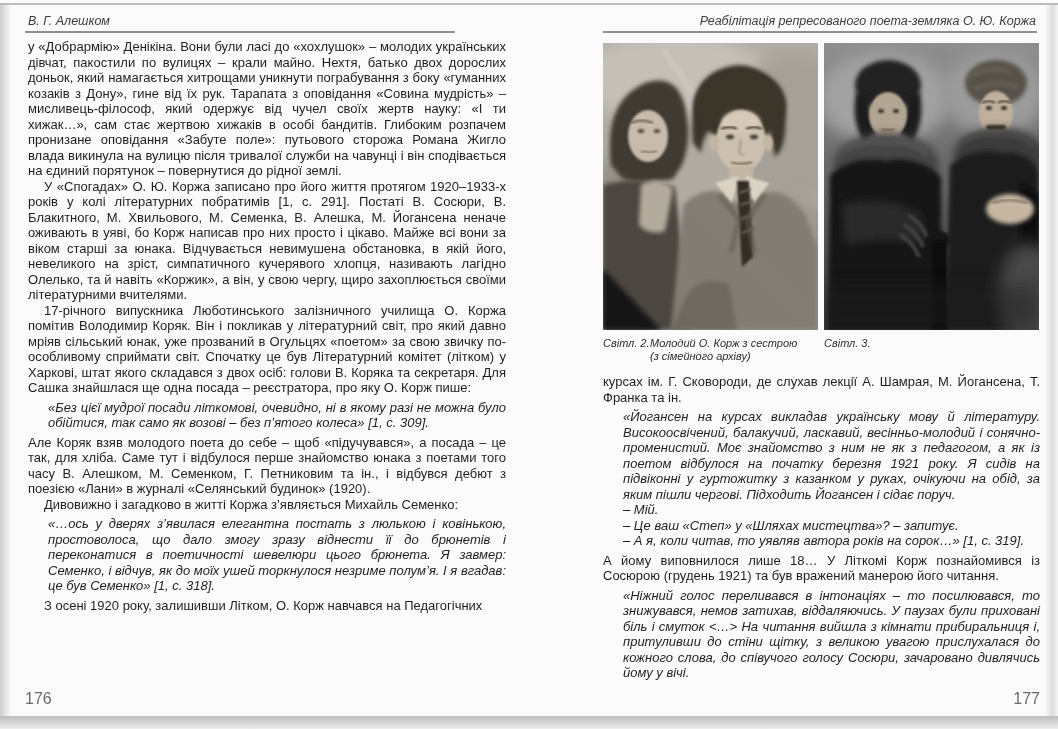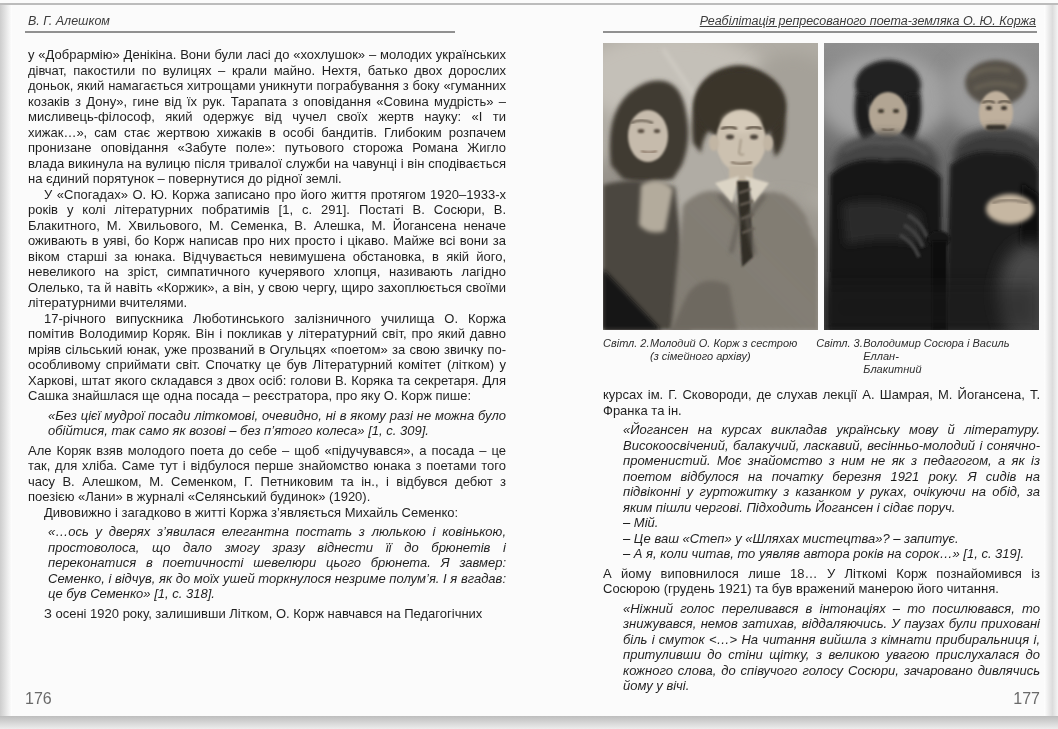--- a/index.html
+++ b/index.html
@@ -15,27 +15,27 @@
   .edge-top    { position:absolute; left:0; top:3px;   width:1058px; height:2px;  background:#bcbcbc; }
   .edge-bottom { position:absolute; left:0; top:716px; width:1058px; height:13px; background:linear-gradient(#bdbdbd,#ededed); }
   .edge-left   { position:absolute; left:0; top:5px;   width:12px;  height:711px; background:linear-gradient(90deg,#cdcdcd,#ffffff); }
   .edge-right  { position:absolute; right:0; top:5px;  width:14px;  height:711px; background:linear-gradient(90deg,#ffffff,#dcdcdc 60%,#f4f4f4); }
 
   .page { position:absolute; top:14px; }
   .page-left  { left:28px;  width:478px; }
   .page-right { left:603px; width:437px; }
 
   .running { font-style:italic; font-size:12.5px; line-height:14px; color:#3c3c3c; }
-  .page-right .running { text-align:right; padding-right:4px;text-decoration:underline; }
+  .page-right .running { text-align:right; padding-right:4px; }
   .rule { height:2px; background:#909090; margin-top:3px; }
   .page-left  .rule { width:430px; margin-left:-3px; }
   .page-right .rule { width:434px; }
 
   .body-text { font-size:13px; line-height:15.5px; text-align:justify; }
-  .page-left  .body-text { margin-top:14px; }
+  .page-left  .body-text { margin-top:6px; }
   .page-right .body-text { margin-top:11px; }
   p.para { margin:0; }
   p.ind  { text-indent:16px; }
   blockquote { font-style:italic; margin:4px 0 4px 20px; }
   blockquote p { margin:0; }
 
   .photos { display:flex; gap:6px; margin-top:10px; }
   .photo { width:215px; height:287px; overflow:hidden; background:#888; box-shadow:inset 0 0 14px rgba(0,0,0,.25); }
   .photo svg { display:block; width:215px; height:287px; }
 
@@ -204,24 +204,20 @@
       <figcaption class="captions">
         <div class="cap cap-a">
           <span class="cap-label">Світл. 2.</span>
           <span class="cap-text">
             <span class="cap-line">Молодий О. Корж з сестрою</span>
             <span class="cap-line">(з сімейного архіву)</span>
           </span>
         </div>
         <div class="cap">
           <span class="cap-label">Світл. 3.</span>
-          <span class="cap-text">
-            <span class="cap-line">Володимир Сосюра і Василь Еллан-</span>
-            <span class="cap-line">Блакитний</span>
-          </span>
         </div>
       </figcaption>
     </figure>
 
     <div class="body-text">
       <p class="para">курсах ім. Г. Сковороди, де слухав лекції А. Шамрая, М. Йогансена, Т. Франка та ін.</p>
       <blockquote>
         <p>«Йогансен на курсах викладав українську мову й літературу. Високоосвічений, балакучий, ласкавий, весінньо-молодий і сонячно-променистий. Моє знайомство з ним не як з педагогом, а як із поетом відбулося на початку березня 1921 року. Я сидів на підвіконні у гуртожитку з казанком у руках, очікуючи на обід, за яким пішли чергові. Підходить Йогансен і сідає поруч.</p>
         <p>– Мій.</p>
         <p>– Це ваш «Степ» у «Шляхах мистецтва»? – запитує.</p>

